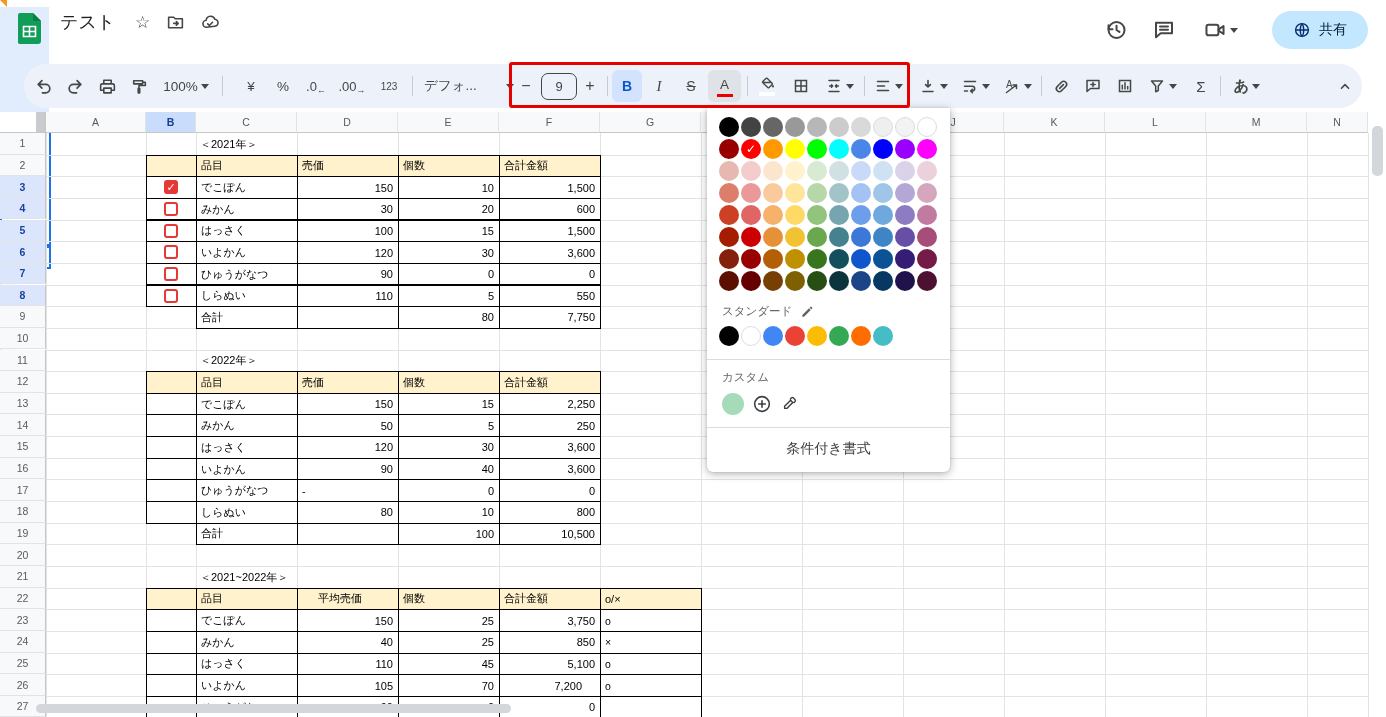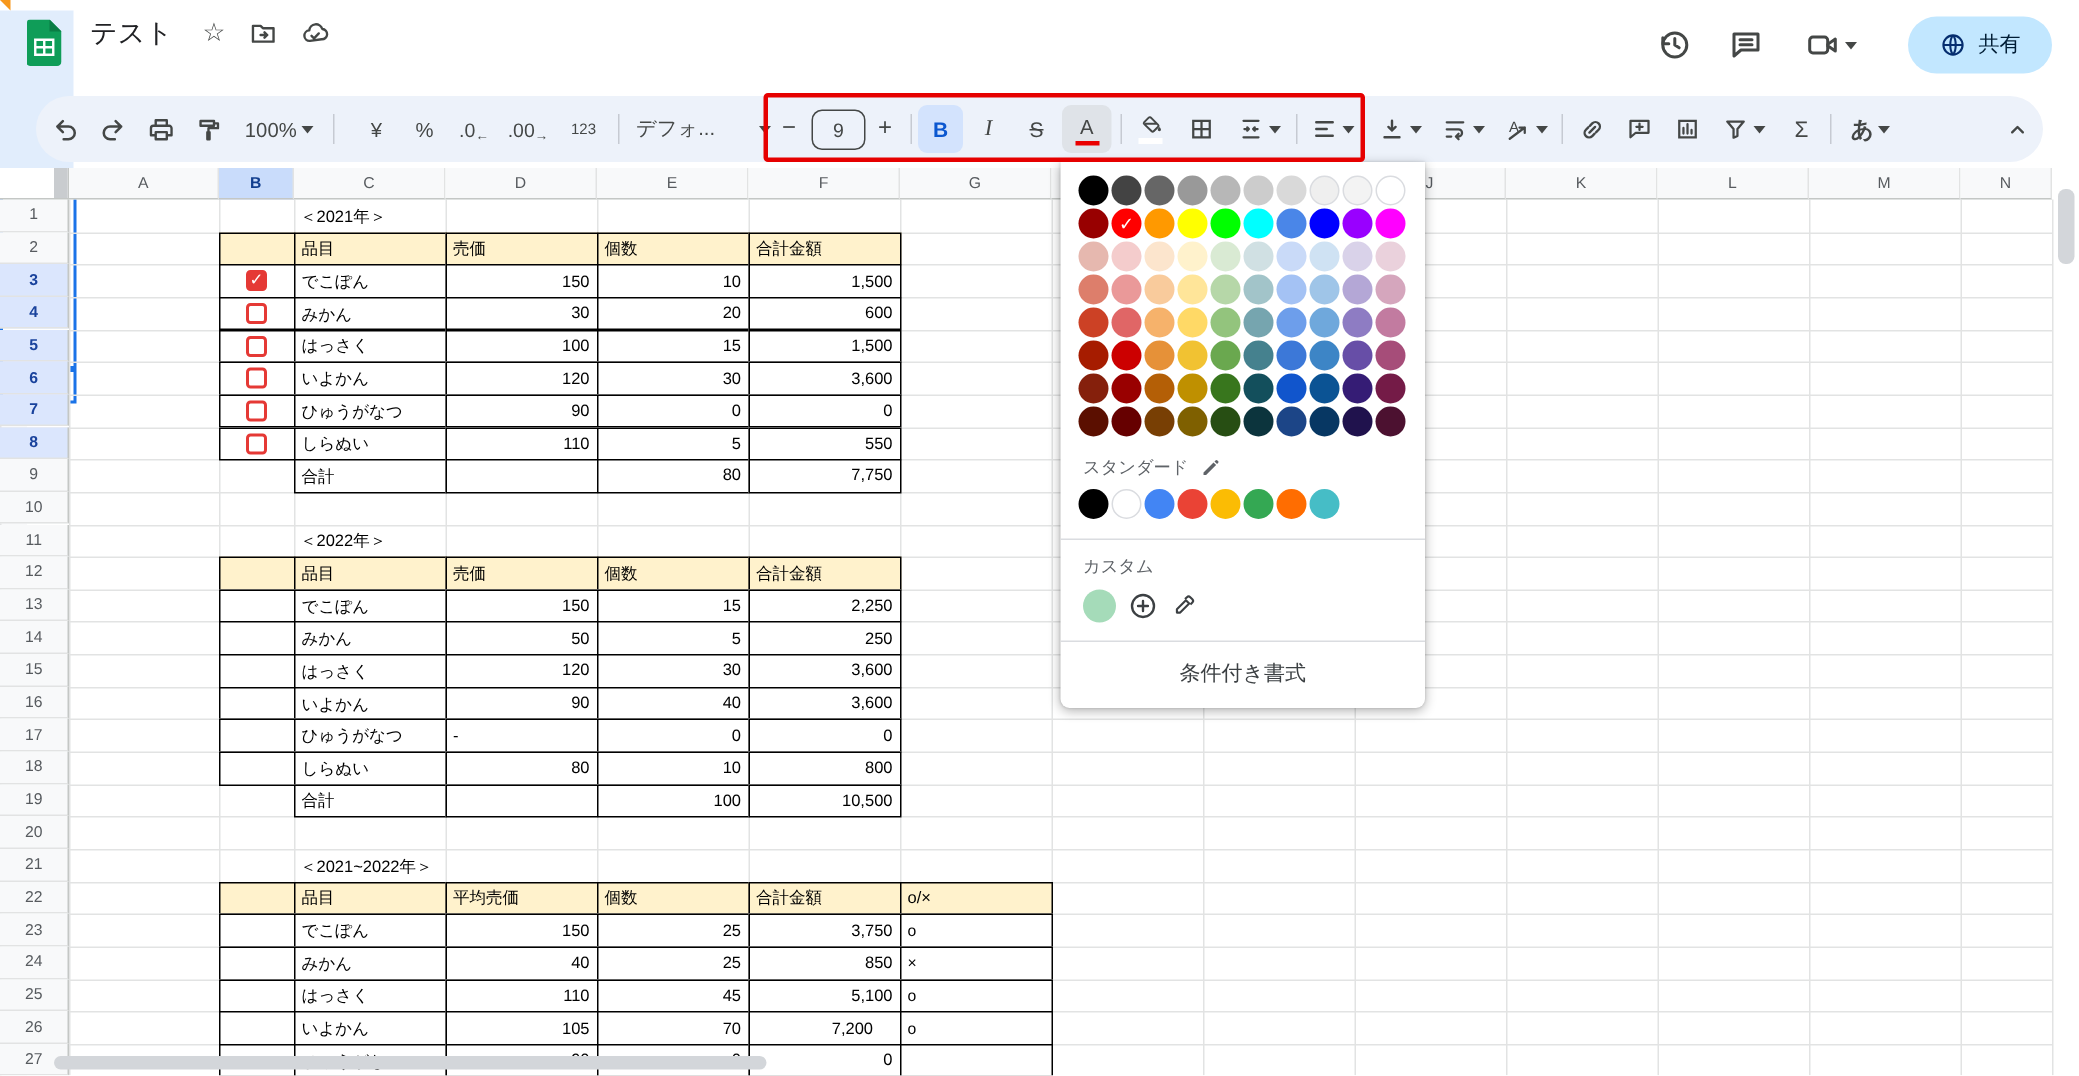--- a/index.html
+++ b/index.html
@@ -389,21 +389,21 @@
       <div class="cell" style="left: 297px; top: 501px; width: 102px; height: 22.6px; justify-content: flex-end; padding: 0px 5px;">80</div>
       <div class="cell" style="left: 398px; top: 501px; width: 102px; height: 22.6px; justify-content: flex-end; padding: 0px 5px;">10</div>
       <div class="cell" style="left: 499px; top: 501px; width: 102px; height: 22.6px; justify-content: flex-end; padding: 0px 5px;">800</div>
       <div class="cell" style="left: 196px; top: 522.7px; width: 102px; height: 22.6px; justify-content: flex-start; padding: 0px 4px;">合計</div>
       <div class="cell" style="left: 297px; top: 522.7px; width: 102px; height: 22.6px; justify-content: flex-start; padding: 0px 4px;"></div>
       <div class="cell" style="left: 398px; top: 522.7px; width: 102px; height: 22.6px; justify-content: flex-end; padding: 0px 5px;">100</div>
       <div class="cell" style="left: 499px; top: 522.7px; width: 102px; height: 22.6px; justify-content: flex-end; padding: 0px 5px;">10,500</div>
       <div class="freecell" style="left: 196px; top: 566px; width: 102px; height: 22.6px; border: none; background: transparent; justify-content: flex-start; padding: 0px 4px;">＜2021~2022年＞</div>
       <div class="cell" style="left: 146px; top: 587.6px; width: 51px; height: 22.6px; background: rgb(255, 242, 204); justify-content: flex-start; padding: 0px 4px;"></div>
       <div class="cell" style="left: 196px; top: 587.6px; width: 102px; height: 22.6px; background: rgb(255, 242, 204); justify-content: flex-start; padding: 0px 4px;">品目</div>
-      <div class="cell" style="left: 297px; top: 587.6px; width: 102px; height: 22.6px; background: rgb(255, 242, 204); justify-content: flex-start; padding: 0px 4px;">平均売価</div>
+      <div class="cell" style="left: 297px; top: 587.6px; width: 102px; height: 22.6px; background: rgb(255, 242, 204); justify-content: flex-start; padding: 0px 20px;">平均売価</div>
       <div class="cell" style="left: 398px; top: 587.6px; width: 102px; height: 22.6px; background: rgb(255, 242, 204); justify-content: flex-start; padding: 0px 4px;">個数</div>
       <div class="cell" style="left: 499px; top: 587.6px; width: 102px; height: 22.6px; background: rgb(255, 242, 204); justify-content: flex-start; padding: 0px 4px;">合計金額</div>
       <div class="cell" style="left: 600px; top: 587.6px; width: 102px; height: 22.6px; background: rgb(255, 242, 204); justify-content: flex-start; padding: 0px 4px;">o/×</div>
       <div class="cell" style="left: 146px; top: 609.3px; width: 51px; height: 22.6px; justify-content: flex-start; padding: 0px 4px;"></div>
       <div class="cell" style="left: 196px; top: 609.3px; width: 102px; height: 22.6px; justify-content: flex-start; padding: 0px 4px;">でこぽん</div>
       <div class="cell" style="left: 297px; top: 609.3px; width: 102px; height: 22.6px; justify-content: flex-end; padding: 0px 5px;">150</div>
       <div class="cell" style="left: 398px; top: 609.3px; width: 102px; height: 22.6px; justify-content: flex-end; padding: 0px 5px;">25</div>
       <div class="cell" style="left: 499px; top: 609.3px; width: 102px; height: 22.6px; justify-content: flex-end; padding: 0px 5px;">3,750</div>
       <div class="cell" style="left: 600px; top: 609.3px; width: 102px; height: 22.6px; justify-content: flex-start; padding: 0px 4px; font-size: 10.5px;">o</div>
       <div class="cell" style="left: 146px; top: 631px; width: 51px; height: 22.6px; justify-content: flex-start; padding: 0px 4px;"></div>

